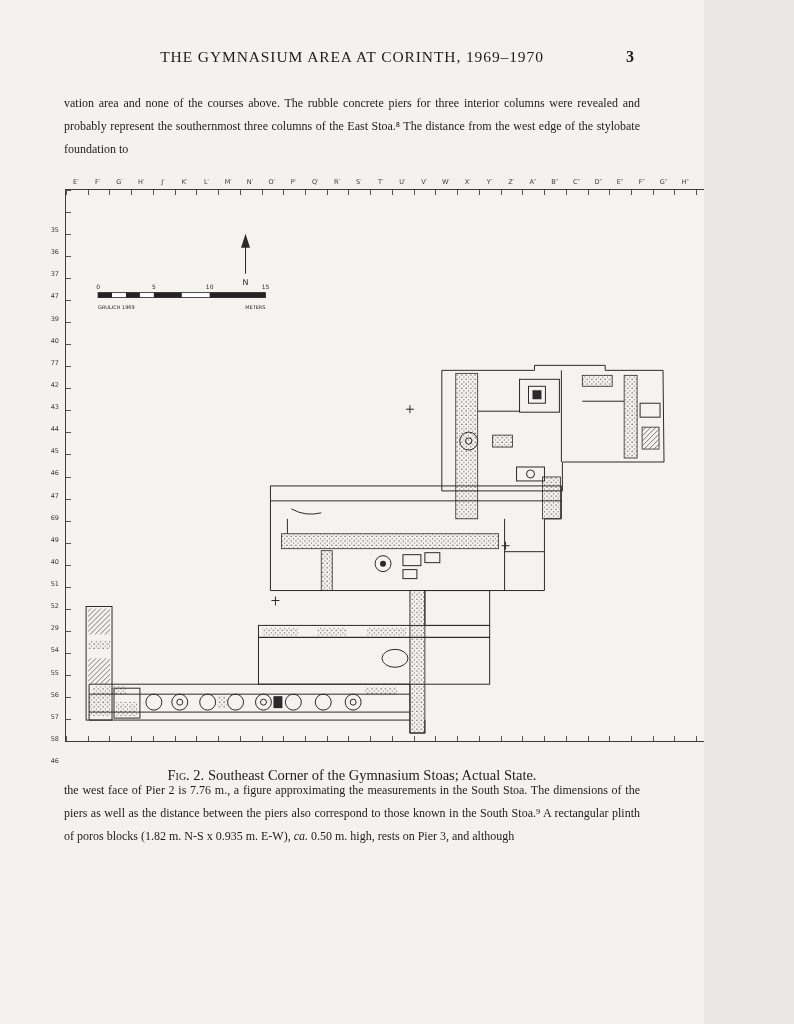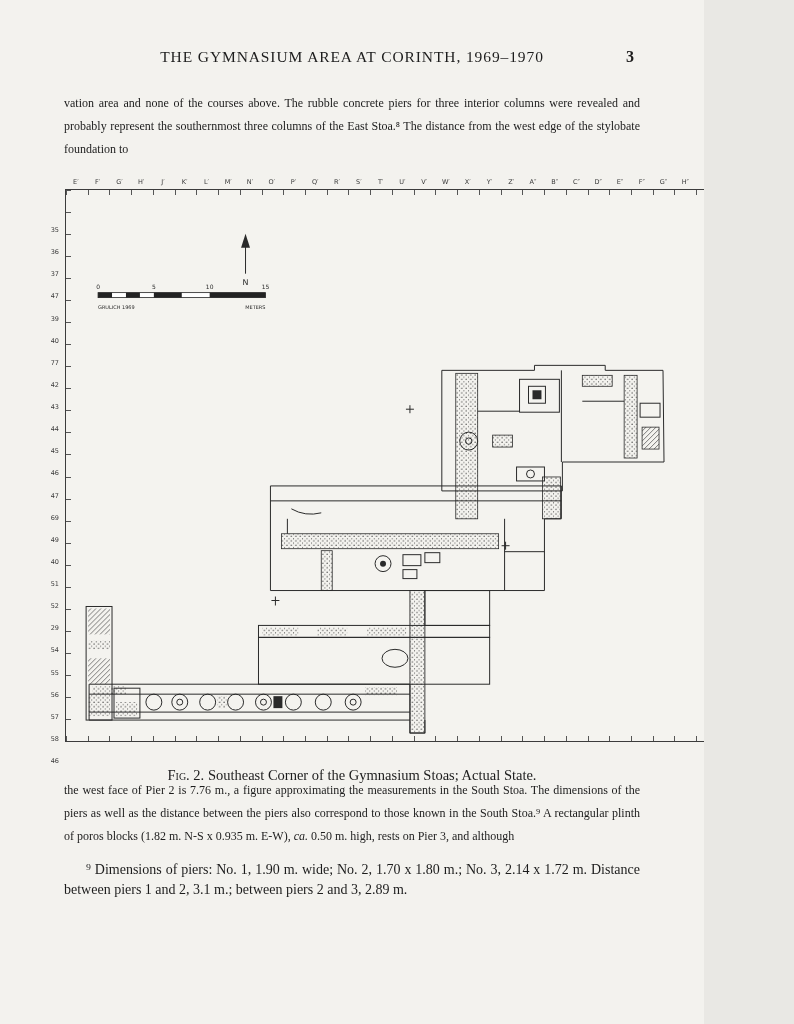--- a/index.html
+++ b/index.html
@@ -255,16 +255,15 @@
     </div>
 
     <figcaption class="caption" style="position:absolute; left:0; right:0; top:584px;">
       <span class="caption-label">Fig. 2.</span><span>  Southeast Corner of the Gymnasium Stoas; Actual State.</span>
     </figcaption>
   </figure>
 
   <p class="body-text" style="margin-top:34px;"><span>the west face of Pier 2 is 7.76 m., a figure approximating the measurements in the South Stoa.  The dimensions of the piers as well as the distance between the piers also correspond to those known in the South Stoa.⁹  A rectangular plinth of poros blocks (1.82 m. N-S x 0.935 m. E-W), </span><em>ca.</em><span> 0.50 m. high, rests on Pier 3, and although</span></p>
 
   <div class="footnotes">
-    <p class="footnote">⁹ Dimensions of piers: No. 1, 1.90 m. wide; No. 2, 1.70 x 1.80 m.; No. 3, 2.14 x 1.72 m.  Distance between piers 1 and 2, 3.1 m.; between piers 2 and 3, 2.89 m.</p>
   </div>
 
 </div>
 
 </body></html>

